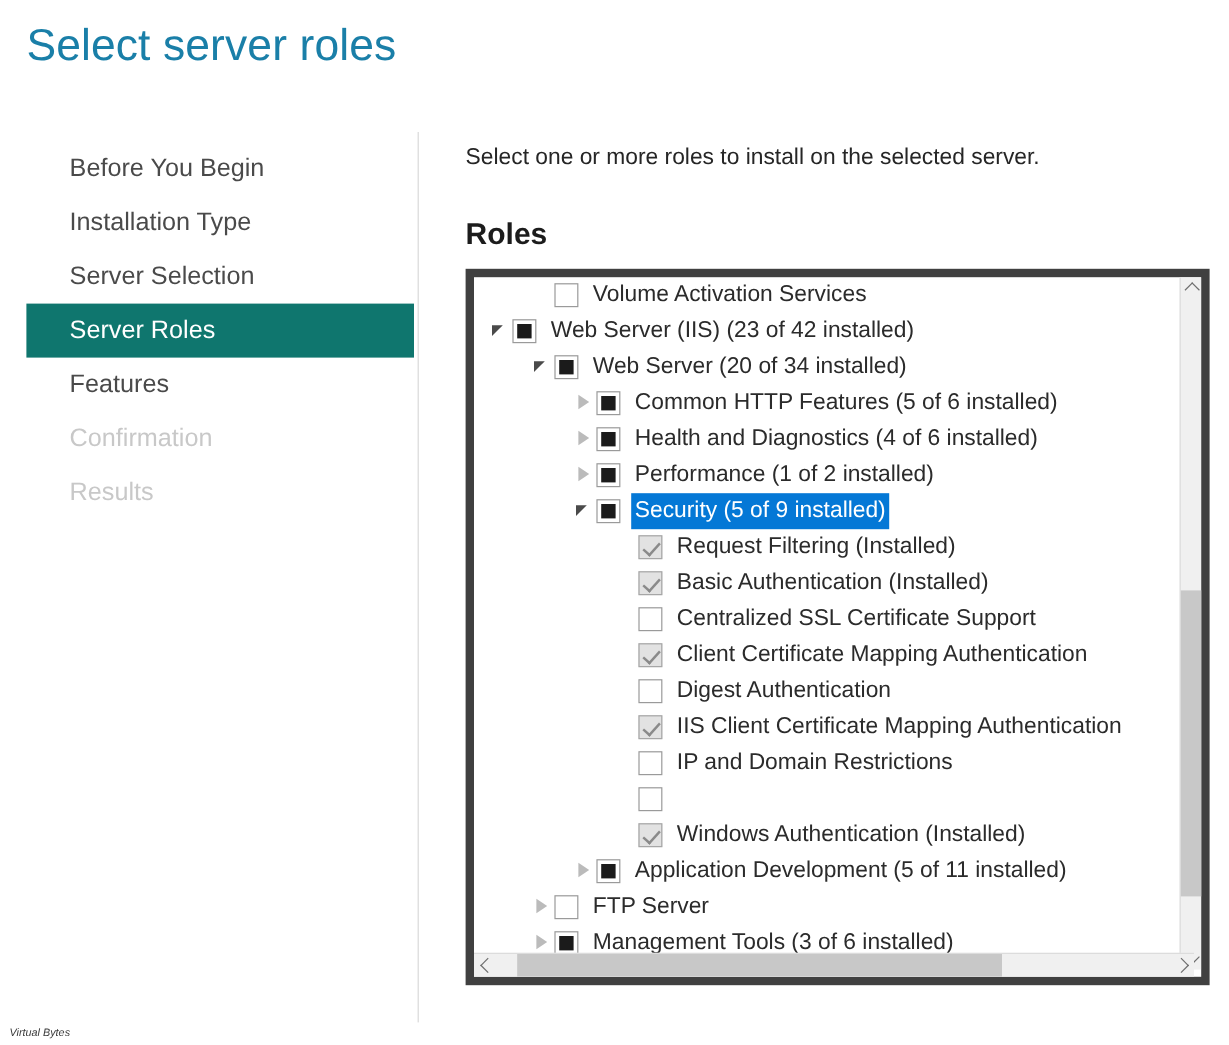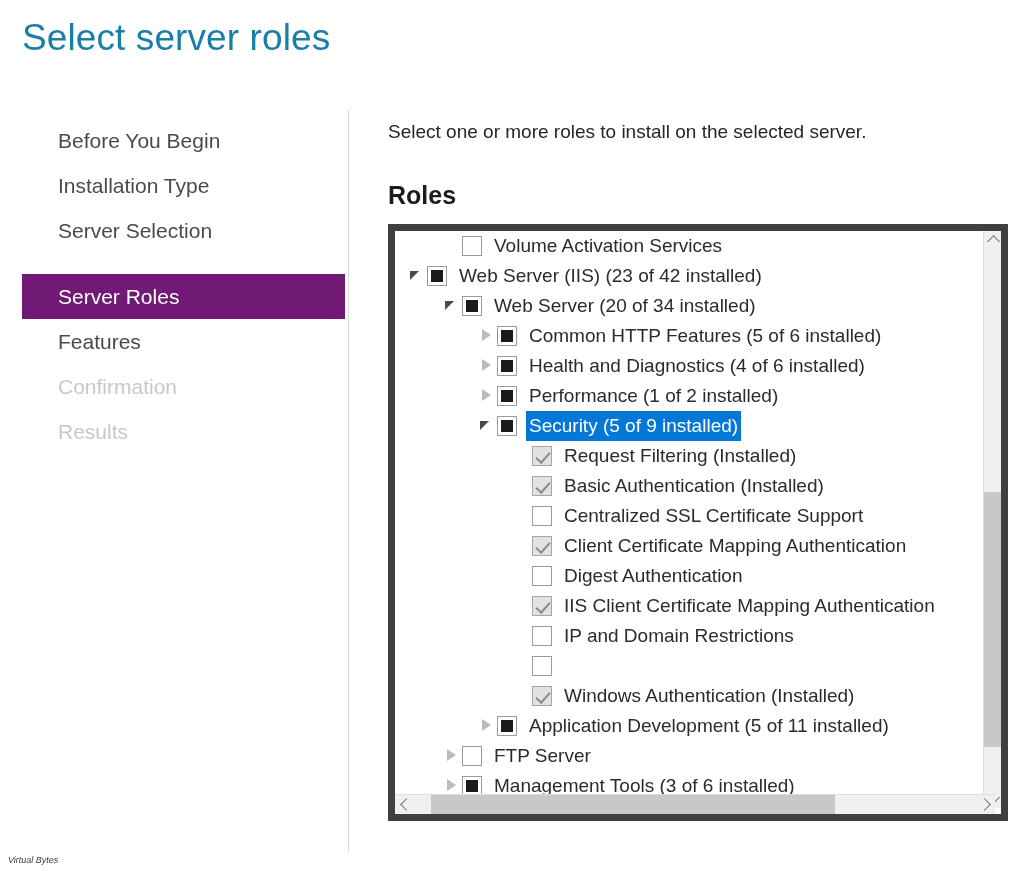--- a/index.html
+++ b/index.html
@@ -21,21 +21,21 @@
 
   
   .wizard-nav { position: absolute; left: 22px; top: 118px; width: 323px; }
   .nav-item {
     height: 45px; line-height: 45px;
     padding-left: 36px;
     font-size: 21px; font-weight: 400;
     color: #4a4a4a;
     white-space: nowrap;
   }
-  .nav-item.selected { background: #701a75; color: #ffffff; margin-top: 21px; }
+  .nav-item.selected { background: #0f766e; color: #ffffff; }
   .nav-item.disabled { color: #c8c8c8; }
 
   .nav-divider {
     position: absolute; left: 348px; top: 110px;
     width: 1px; height: 742px; background: #d9d9d9;
   }
 
   
   .pane-instruction {
     position: absolute; left: 388px; top: 121px;

